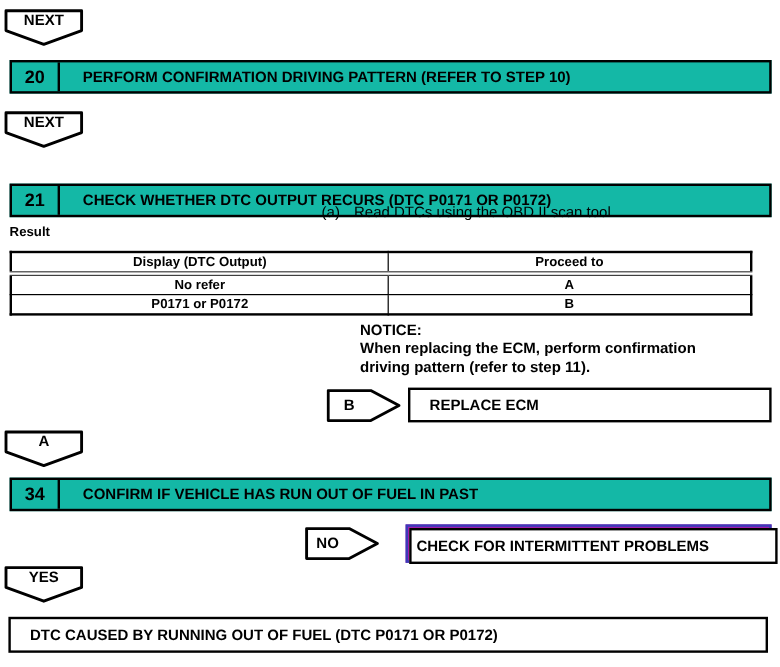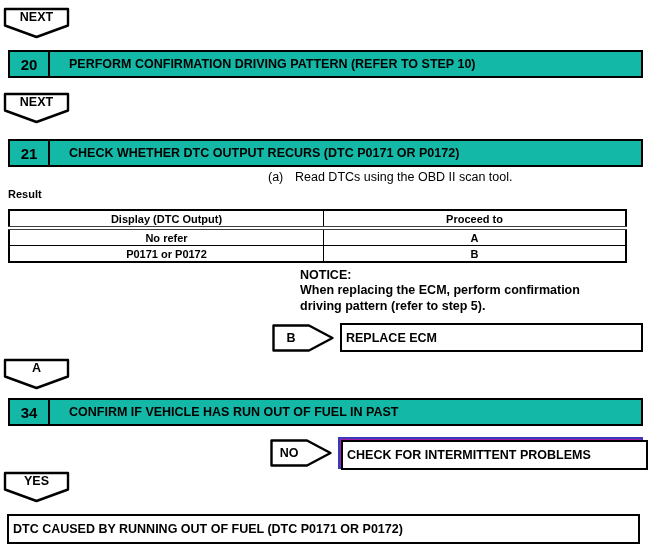--- a/index.html
+++ b/index.html
@@ -36,21 +36,21 @@
   .rarrow svg { display:block; }
   .rarrow polygon { fill:#fff; stroke:var(--line); stroke-width:2.4; stroke-linejoin:round; }
   .rarrow-label {
     position:absolute; left:0; top:0; width:38px; height:28px; line-height:28px;
     text-align:center; font-weight:bold; font-size:12.5px;
   }
 
   
   .action-box {
     border:2px solid var(--line); background:#fff;
-    display:flex; align-items:center; padding-left:4px;
+    display:flex; align-items:center; padding-left:16px;
     font-weight:bold; font-size:12.5px; white-space:nowrap;
   }
 
   
   .hl-outer { border:2px solid var(--highlight); background:#a21caf; padding:1px; }
   .hl-outer .action-box { width:100%; height:100%; padding-left:4px; }
 
   .instr { font-size:12.5px; display:flex; }
   .instr .marker { width:27px; flex:0 0 27px; }
   .result-label { font-weight:bold; font-size:11px; }
@@ -81,21 +81,21 @@
     <div class="steptitle">PERFORM CONFIRMATION DRIVING PATTERN (REFER TO STEP 10)</div>
   </div>
 
   <div class="abs pennant" style="left:3px;top:92px">
     <svg width="67" height="32" viewBox="0 0 67 32">
       <polygon points="2,2 65,2 65,18.5 33.5,30 2,18.5"></polygon>
     </svg>
     <div class="pennant-label">NEXT</div>
   </div>
 
-  <div class="abs stepbox" style="left:8px;top:139px;width:635px;height:28px">
+  <div class="abs stepbox" style="left:8px;top:153px;width:635px;height:28px">
     <div class="stepnum">21</div>
     <div class="steptitle">CHECK WHETHER DTC OUTPUT RECURS (DTC P0171 OR P0172)</div>
   </div>
 
   <div class="abs instr" style="left:268px;top:170px">
     <span class="marker">(a)</span>
     <span>Read DTCs using the OBD II scan tool.</span>
   </div>
 
   <div class="abs result-label" style="left:8px;top:188px">Result</div>
@@ -115,21 +115,21 @@
       <tr>
         <td>P0171 or P0172</td>
         <td>B</td>
       </tr>
     </tbody>
   </table>
 
   <div class="abs notice" style="left:300px;top:268px">
     <div>NOTICE:</div>
     <div>When replacing the ECM, perform confirmation</div>
-    <div>driving pattern (refer to step 5).</div>
+    <div>driving pattern (refer to step 11).</div>
   </div>
 
   <div class="abs rarrow" style="left:272px;top:324px">
     <svg width="63" height="28" viewBox="0 0 63 28">
       <polygon points="1.5,1.5 37,1.5 60.5,14 37,26.5 1.5,26.5"></polygon>
     </svg>
     <div class="rarrow-label">B</div>
   </div>
   <div class="abs action-box" style="left:340px;top:323px;width:303px;height:29px">REPLACE ECM</div>
 
@@ -138,21 +138,21 @@
       <polygon points="2,2 65,2 65,18.5 33.5,30 2,18.5"></polygon>
     </svg>
     <div class="pennant-label">A</div>
   </div>
 
   <div class="abs stepbox" style="left:8px;top:398px;width:635px;height:28px">
     <div class="stepnum">34</div>
     <div class="steptitle">CONFIRM IF VEHICLE HAS RUN OUT OF FUEL IN PAST</div>
   </div>
 
-  <div class="abs rarrow" style="left:270px;top:439px">
+  <div class="abs rarrow" style="left:254px;top:439px">
     <svg width="63" height="28" viewBox="0 0 63 28">
       <polygon points="1.5,1.5 37,1.5 60.5,14 37,26.5 1.5,26.5"></polygon>
     </svg>
     <div class="rarrow-label">NO</div>
   </div>
   <div class="abs hl-outer" style="left:338px;top:437px;width:305px;height:32px">
     <div class="action-box">CHECK FOR INTERMITTENT PROBLEMS</div>
   </div>
 
   <div class="abs pennant" style="left:3px;top:471px">

